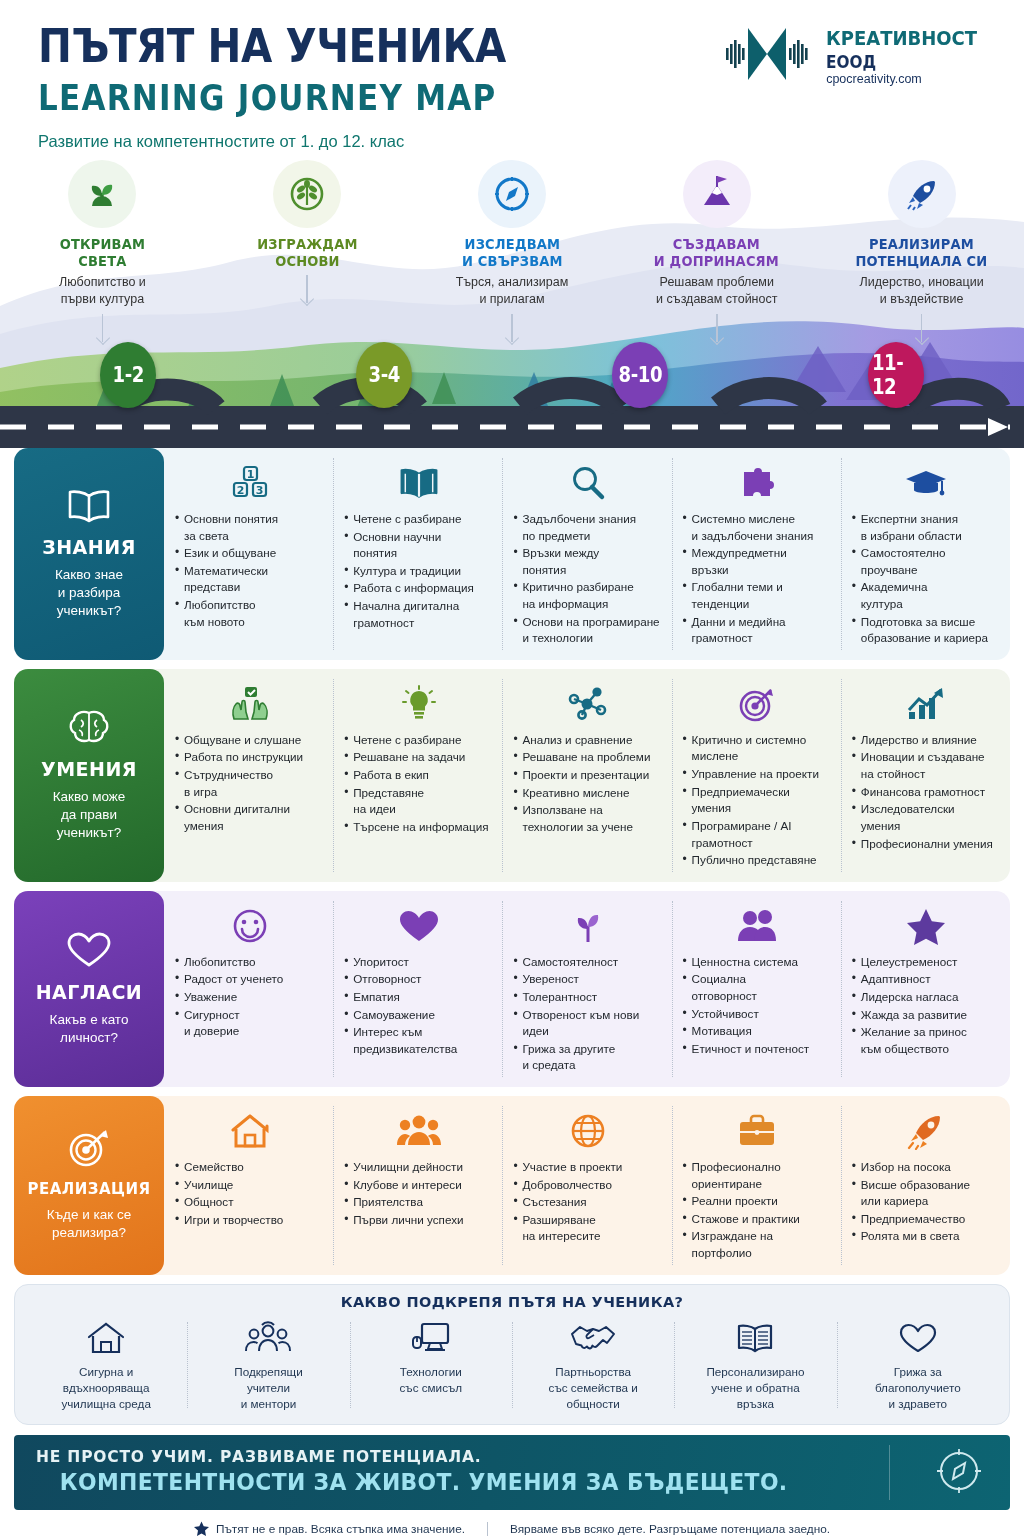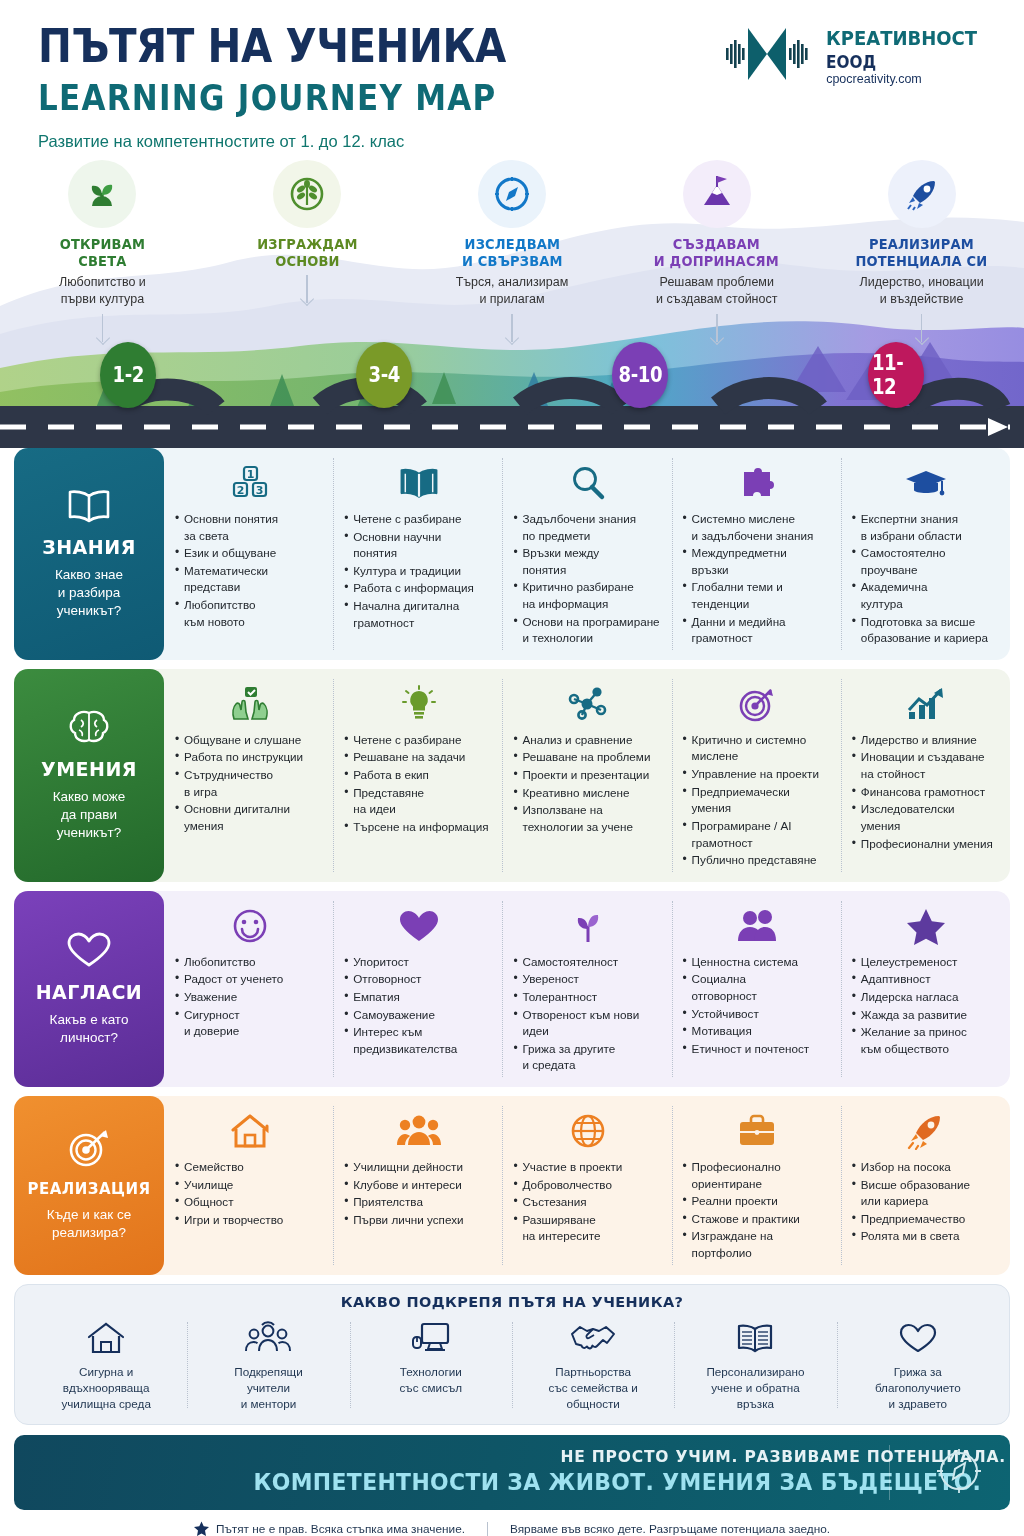--- a/index.html
+++ b/index.html
@@ -116,23 +116,23 @@
   .support-items { display:flex; }
   .support-item { flex:1; text-align:center; padding:0 6px; position:relative; }
   .support-item + .support-item:before {
     content:""; position:absolute; left:0; top:4px; bottom:4px; border-left:1.5px dotted #b9c2cf;
   }
   .support-icon { height:40px; display:flex; align-items:center; justify-content:center; margin-bottom:6px; }
   .support-label { font-size:11.7px; line-height:1.38; color:#1f3550; }
 
   
   .banner {
-    margin:10px 14px 0; border-radius:10px; position:relative; overflow:hidden;
+    margin:10px 14px 0; border-radius:4px; position:relative; overflow:hidden;
     background:linear-gradient(100deg,#10485e 0%,#0e5566 48%,#0d6472 100%);
-    padding:13px 4px 15px; text-align:right; color:#fff;
+    padding:13px 22px 15px; text-align:left; color:#fff;
   }
   .banner-l1 { font-size:15.5px; font-weight:bold; letter-spacing:.8px;
     font-family:"DejaVu Sans", sans-serif; color:#e6f2f5; }
   .banner-l2 { font-size:23px; font-weight:bold; letter-spacing:.4px; margin-top:3px;
     font-family:"DejaVu Sans", sans-serif; color:#9fe2f0; transform:scaleX(0.95);}
   .banner-compass { position:absolute; right:26px; top:50%; transform:translateY(-50%); }
   .banner-div { position:absolute; right:120px; top:10px; bottom:10px; border-left:1px solid rgba(255,255,255,.28); }
 
   .footnote { display:flex; align-items:center; justify-content:center; gap:0; margin-top:11px; font-size:11.8px; color:#1f3550; }
   .footnote-a { display:flex; align-items:center; gap:7px; padding-right:22px; }

